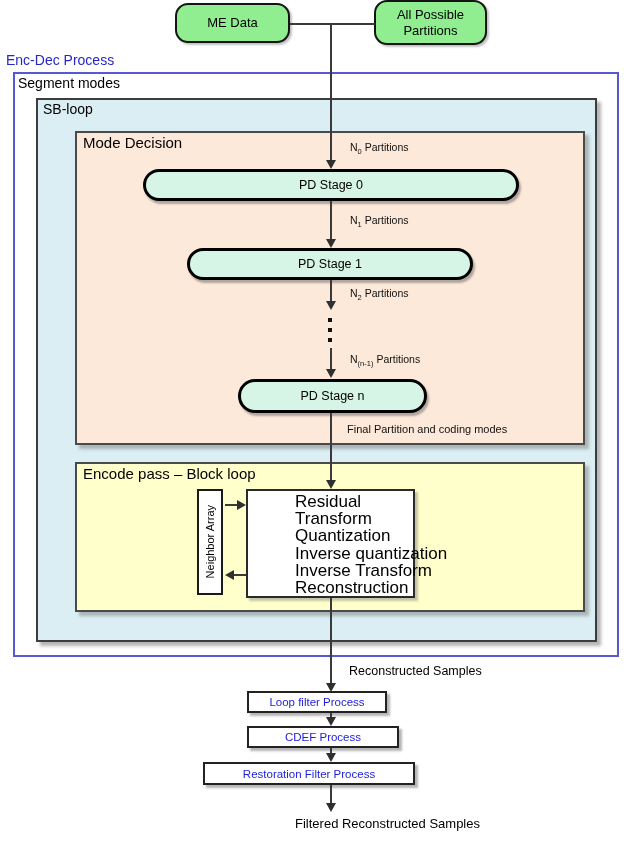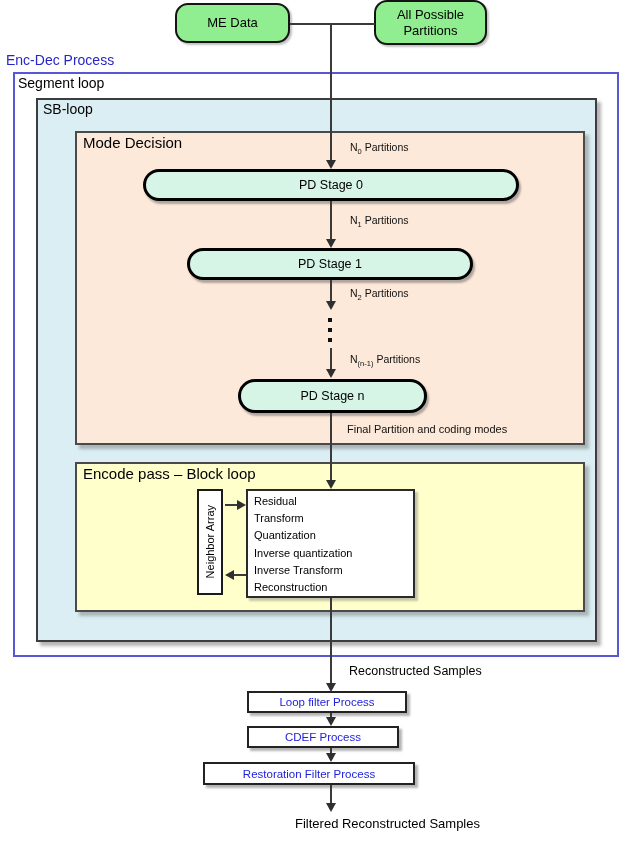--- a/index.html
+++ b/index.html
@@ -43,38 +43,38 @@
   .nlabel .rest { margin-left:3px; }
   .final-label { position:absolute; left:347px; top:423px; font-size:11px; color:#101010; z-index:6; }
 
   
   .na-box { position:absolute; left:197px; top:489px; width:26px; height:106px; background:#fff;
             border:2px solid #1a1a1a; display:flex; align-items:center; justify-content:center; z-index:5; }
   .na-text { writing-mode:vertical-rl; transform:rotate(180deg); font-size:11px; color:#000; white-space:nowrap; }
   .steps-box { position:absolute; left:246px; top:489px; width:169px; height:109px; background:#fff;
                border:2px solid #2a2a2a; box-shadow:3px 3px 2px rgba(110,110,110,.4);
                padding:2px 0 0 6px; z-index:5; }
-  .steps-box .step { font-size:11px; line-height:17.2px; color:#000; white-space:nowrap; }
+  .steps-box .step { font-size:17px; line-height:17.2px; color:#000; white-space:nowrap;margin-left:41px; }
 
   
   .vline { position:absolute; left:330px; width:2px; background:#3a3a3a; z-index:7; }
   .hline { position:absolute; height:2px; background:#3a3a3a; z-index:7; }
   .ah-down { position:absolute; left:326px; width:0; height:0; border-left:5px solid transparent;
              border-right:5px solid transparent; border-top:9px solid #2f2f2f; z-index:7; }
   .ah-right { position:absolute; width:0; height:0; border-top:5px solid transparent;
               border-bottom:5px solid transparent; border-left:9px solid #2f2f2f; z-index:7; }
   .ah-left { position:absolute; width:0; height:0; border-top:5px solid transparent;
              border-bottom:5px solid transparent; border-right:9px solid #2f2f2f; z-index:7; }
   .dot { position:absolute; left:328px; width:4px; height:4px; background:#111; z-index:7; }
 
   
   .proc-box { position:absolute; background:#fff; border:2px solid #222;
               box-shadow:3px 3px 2px rgba(120,120,120,.55); display:flex; align-items:center;
               justify-content:center; font-size:11.5px; color:#2222dd; z-index:5; }
-  .lf-box { left:247px; top:691px; width:160px; height:22px; }
+  .lf-box { left:247px; top:691px; width:140px; height:22px; }
   .cdef-box { left:247px; top:726px; width:152px; height:22px; }
   .rest-box { left:203px; top:762px; width:212px; height:23px;text-align:right; }
   .recon-label { position:absolute; left:349px; top:664px; font-size:12.5px; color:#000; z-index:6; }
   .filtered-label { position:absolute; left:180px; top:816px; width:300px; text-align:right;
                     font-size:13px; color:#000; z-index:6; }
 </style>
 </head>
 <body>
 
 <div class="canvas">
@@ -83,21 +83,21 @@
     <span>ME Data</span>
   </div>
   <div class="src-node all-possible">
     <span>All Possible</span>
     <span>Partitions</span>
   </div>
   <div class="hline" style="left:290px; top:23px; width:85px;"></div>
 
   <div class="encdec-title">Enc-Dec Process</div>
   <div class="encdec-box"></div>
-  <div class="segment-label">Segment loop</div>
+  <div class="segment-label">Segment modes</div>
   <div class="sb-box"></div>
   <div class="sb-label">SB-loop</div>
 
   <div class="mode-box"></div>
   <div class="mode-label">Mode Decision</div>
 
   <div class="pill pill0">
     <span>PD Stage 0</span>
   </div>
   <div class="pill pill1">

